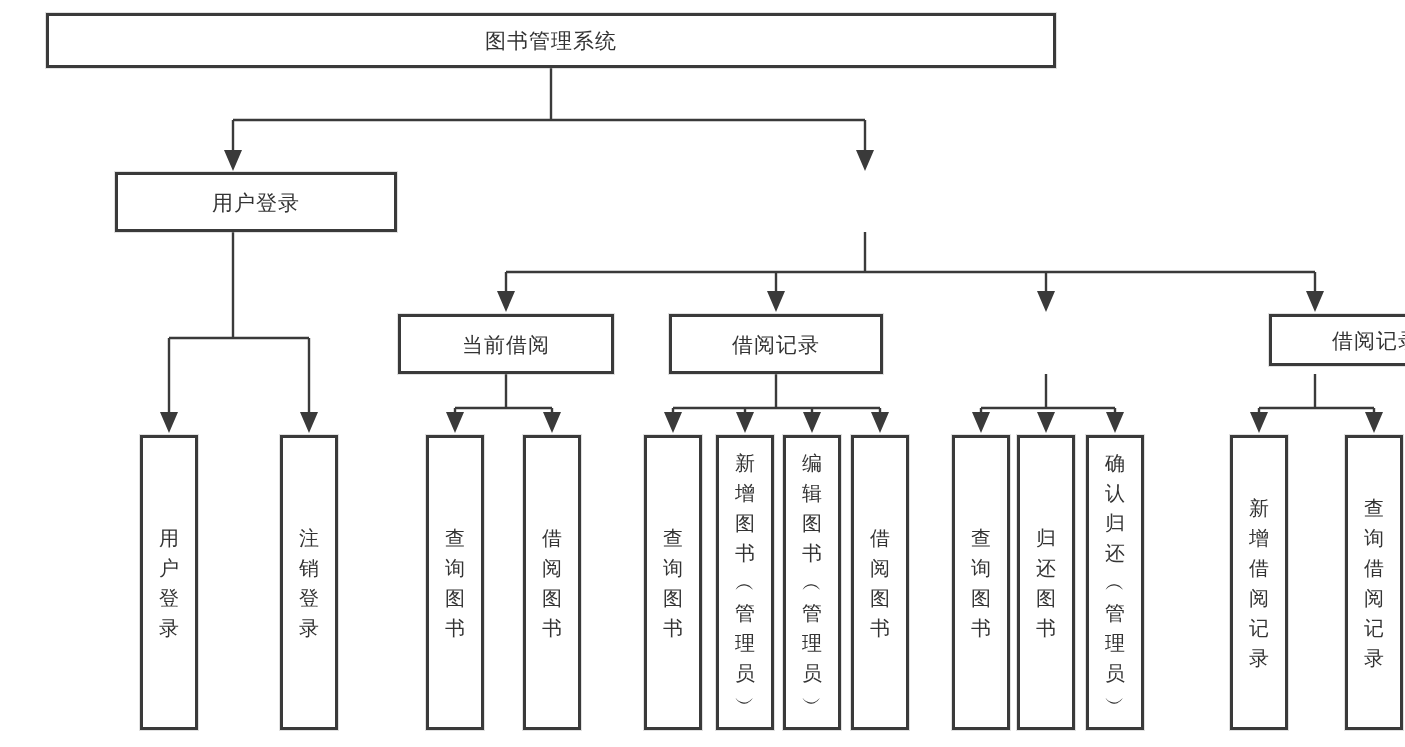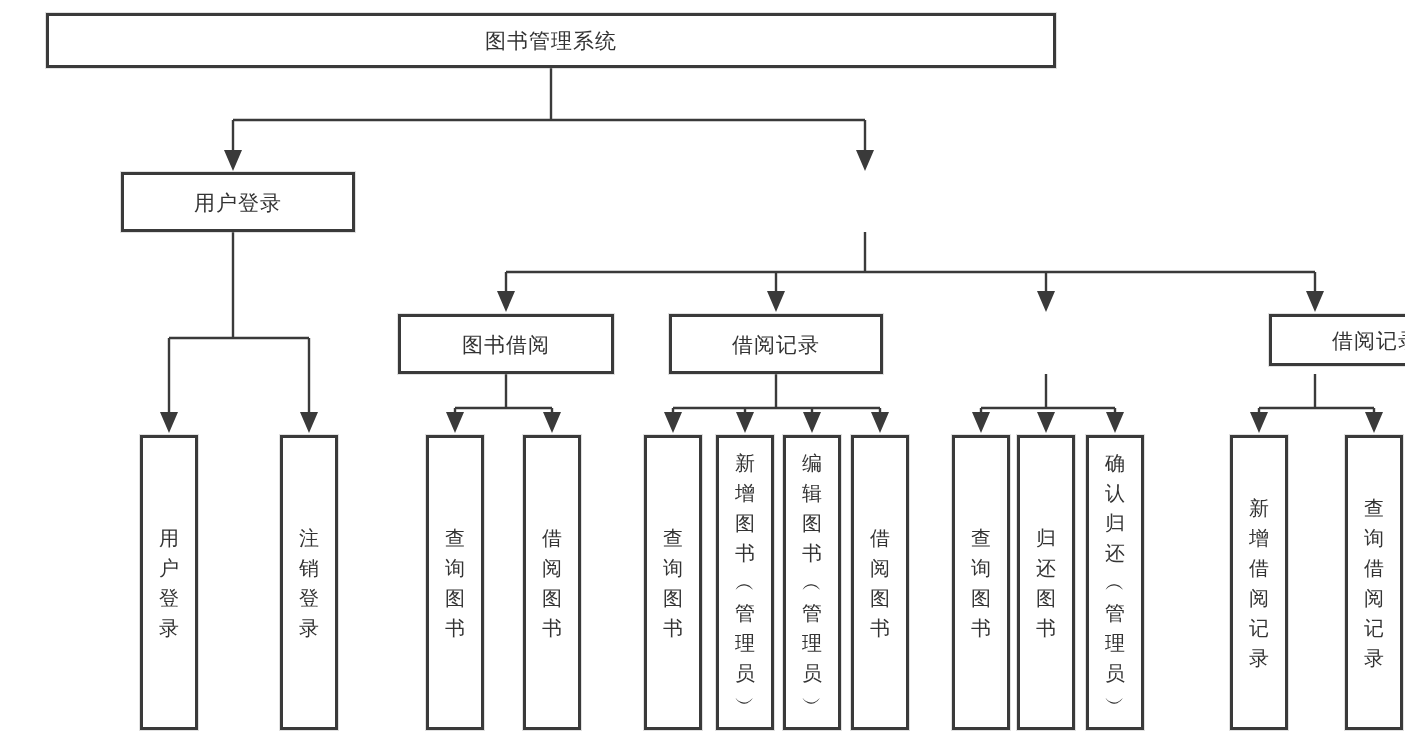--- a/index.html
+++ b/index.html
@@ -86,26 +86,26 @@
       M1001 412 L1019 412 L1010 433 Z
       M1070 412 L1088 412 L1079 433 Z
       M1214 412 L1232 412 L1223 433 Z
       M1329 412 L1347 412 L1338 433 Z"></path>
   </svg>
 
   <div class="node h" style="left:10px;top:13px;width:1010px;height:55px">
     <span class="lbl">图书管理系统</span>
   </div>
 
-  <div class="node h" style="left:85px;top:172px;width:234px;height:60px">
+  <div class="node h" style="left:79px;top:172px;width:282px;height:60px">
     <span class="lbl">用户登录</span>
   </div>
 
   <div class="node h" style="left:362px;top:314px;width:216px;height:60px">
-    <span class="lbl">图书借阅</span>
+    <span class="lbl">当前借阅</span>
   </div>
   <div class="node h" style="left:633px;top:314px;width:214px;height:60px">
     <span class="lbl">借阅记录</span>
   </div>
   <div class="node h" style="left:1233px;top:314px;width:214px;height:52px">
     <span class="lbl">借阅记录</span>
   </div>
 
   <div class="node v" style="left:104px;top:435px;width:58px;height:295px">
     <div class="lbl vtext">

